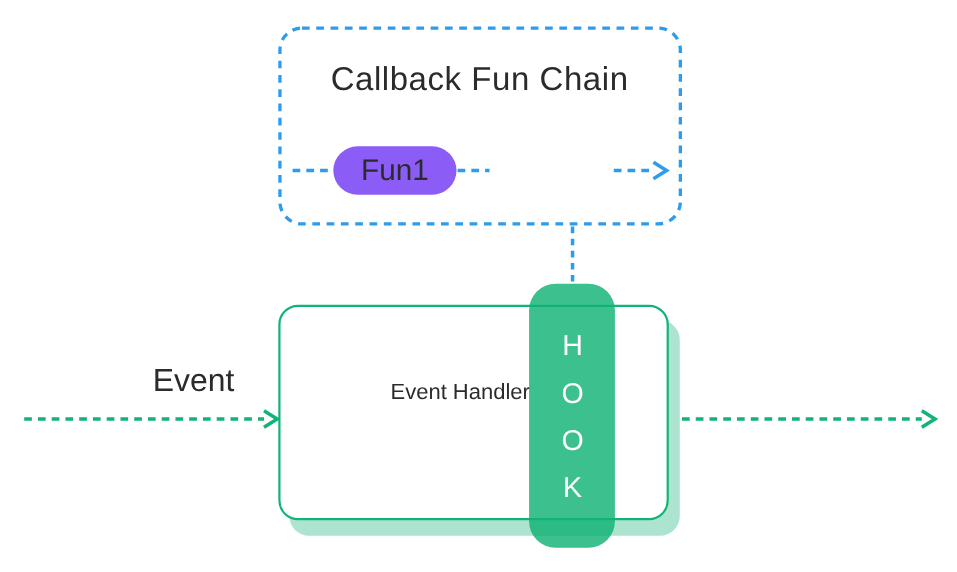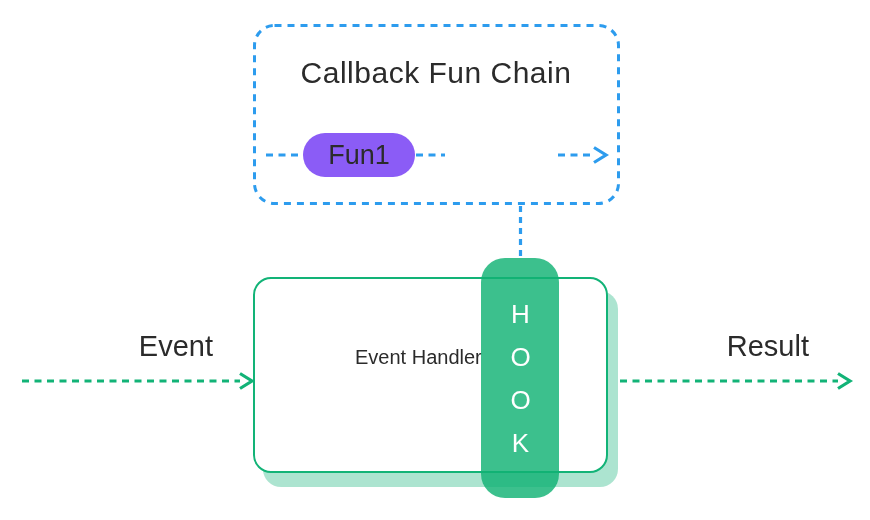--- a/index.html
+++ b/index.html
@@ -94,15 +94,14 @@
 
   <div class="handler-shadow"></div>
   <div class="handler-box"></div>
   <div class="handler-label">Event Handler</div>
 
   <div class="hook-pill">
     <span class="hook-label">HOOK</span>
   </div>
 
   <div class="io-label event">Event</div>
-  <div class="io-label result">Result</div>
 
 </div>
 
 </body></html>

